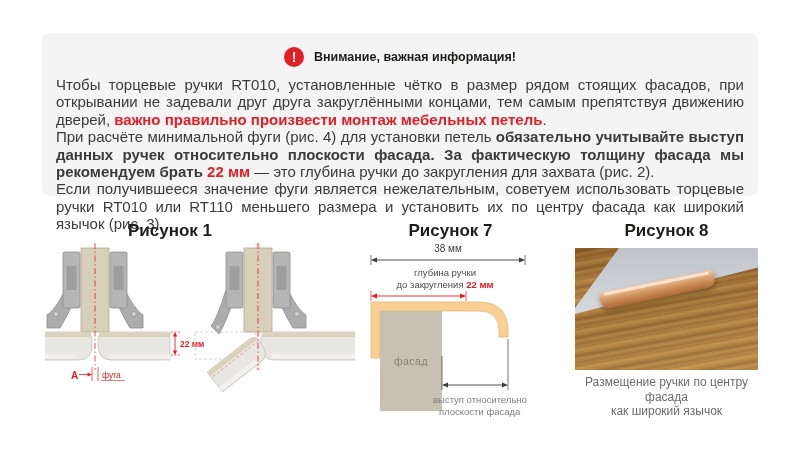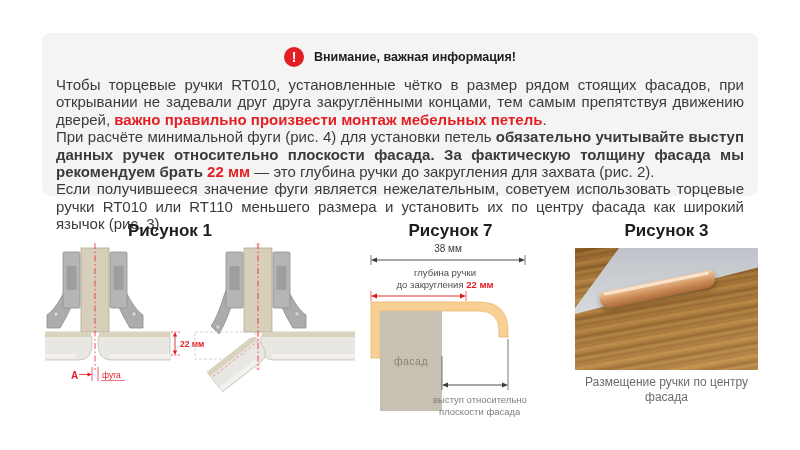--- a/index.html
+++ b/index.html
@@ -69,21 +69,21 @@
     </div>
     <div class="card-text">
       <p><span>Чтобы  торцевые ручки RT010, установленные чётко в размер рядом стоящих фасадов, при открывании не задевали друг друга закруглёнными концами, тем самым препятствуя движению дверей, </span><span class="r">важно правильно произвести монтаж мебельных петель</span><span>.</span></p>
       <p><span>При расчёте минимальной фуги (рис. 4) для установки петель </span><span class="b">обязательно учитывайте выступ данных ручек относительно плоскости фасада. За фактическую толщину фасада мы рекомендуем брать </span><span class="r">22 мм</span><span> — это глубина ручки до закругления для захвата (рис. 2).</span></p>
       <p>Если получившееся значение фуги является нежелательным, советуем использовать торцевые ручки RT010 или RT110 меньшего размера и установить их по центру фасада как широкий язычок (рис. 3).</p>
     </div>
   </div>
 
   <div class="fig-caption cap1">Рисунок 1</div>
   <div class="fig-caption cap2">Рисунок 7</div>
-  <div class="fig-caption cap3">Рисунок 3</div>
+  <div class="fig-caption cap3">Рисунок 8</div>
 
   <svg class="figsvg" style="left:45px; top:240px;" width="310" height="165" viewBox="0 0 310 165">
 
     <g>
 
       <path d="M20 50 C14 62 9 70 2 75 L2 88 L15 88 C21 78 26 68 28 62 Z" fill="#acacac" stroke="#8d8d8d" stroke-width="0.8"></path>
       <circle cx="11" cy="74" r="2.4" fill="#d2d2d2" stroke="#8d8d8d" stroke-width="0.6"></circle>
       <path d="M80 50 C86 62 91 70 98 75 L98 88 L85 88 C79 78 74 68 72 62 Z" fill="#acacac" stroke="#8d8d8d" stroke-width="0.8"></path>
       <circle cx="89" cy="74" r="2.4" fill="#d2d2d2" stroke="#8d8d8d" stroke-width="0.6"></circle>
 
@@ -188,15 +188,16 @@
   <div class="photo">
     <div class="wall"></div>
     <div class="wood wood-corner"></div>
     <div class="wood panel"></div>
     <div class="handle3">
       <div class="handle3-lip"></div>
     </div>
   </div>
   <div class="photo-note">
     <div>Размещение ручки по центру фасада</div>
+    <div>как широкий язычок</div>
   </div>
 
 </div>
 
 </body></html>

